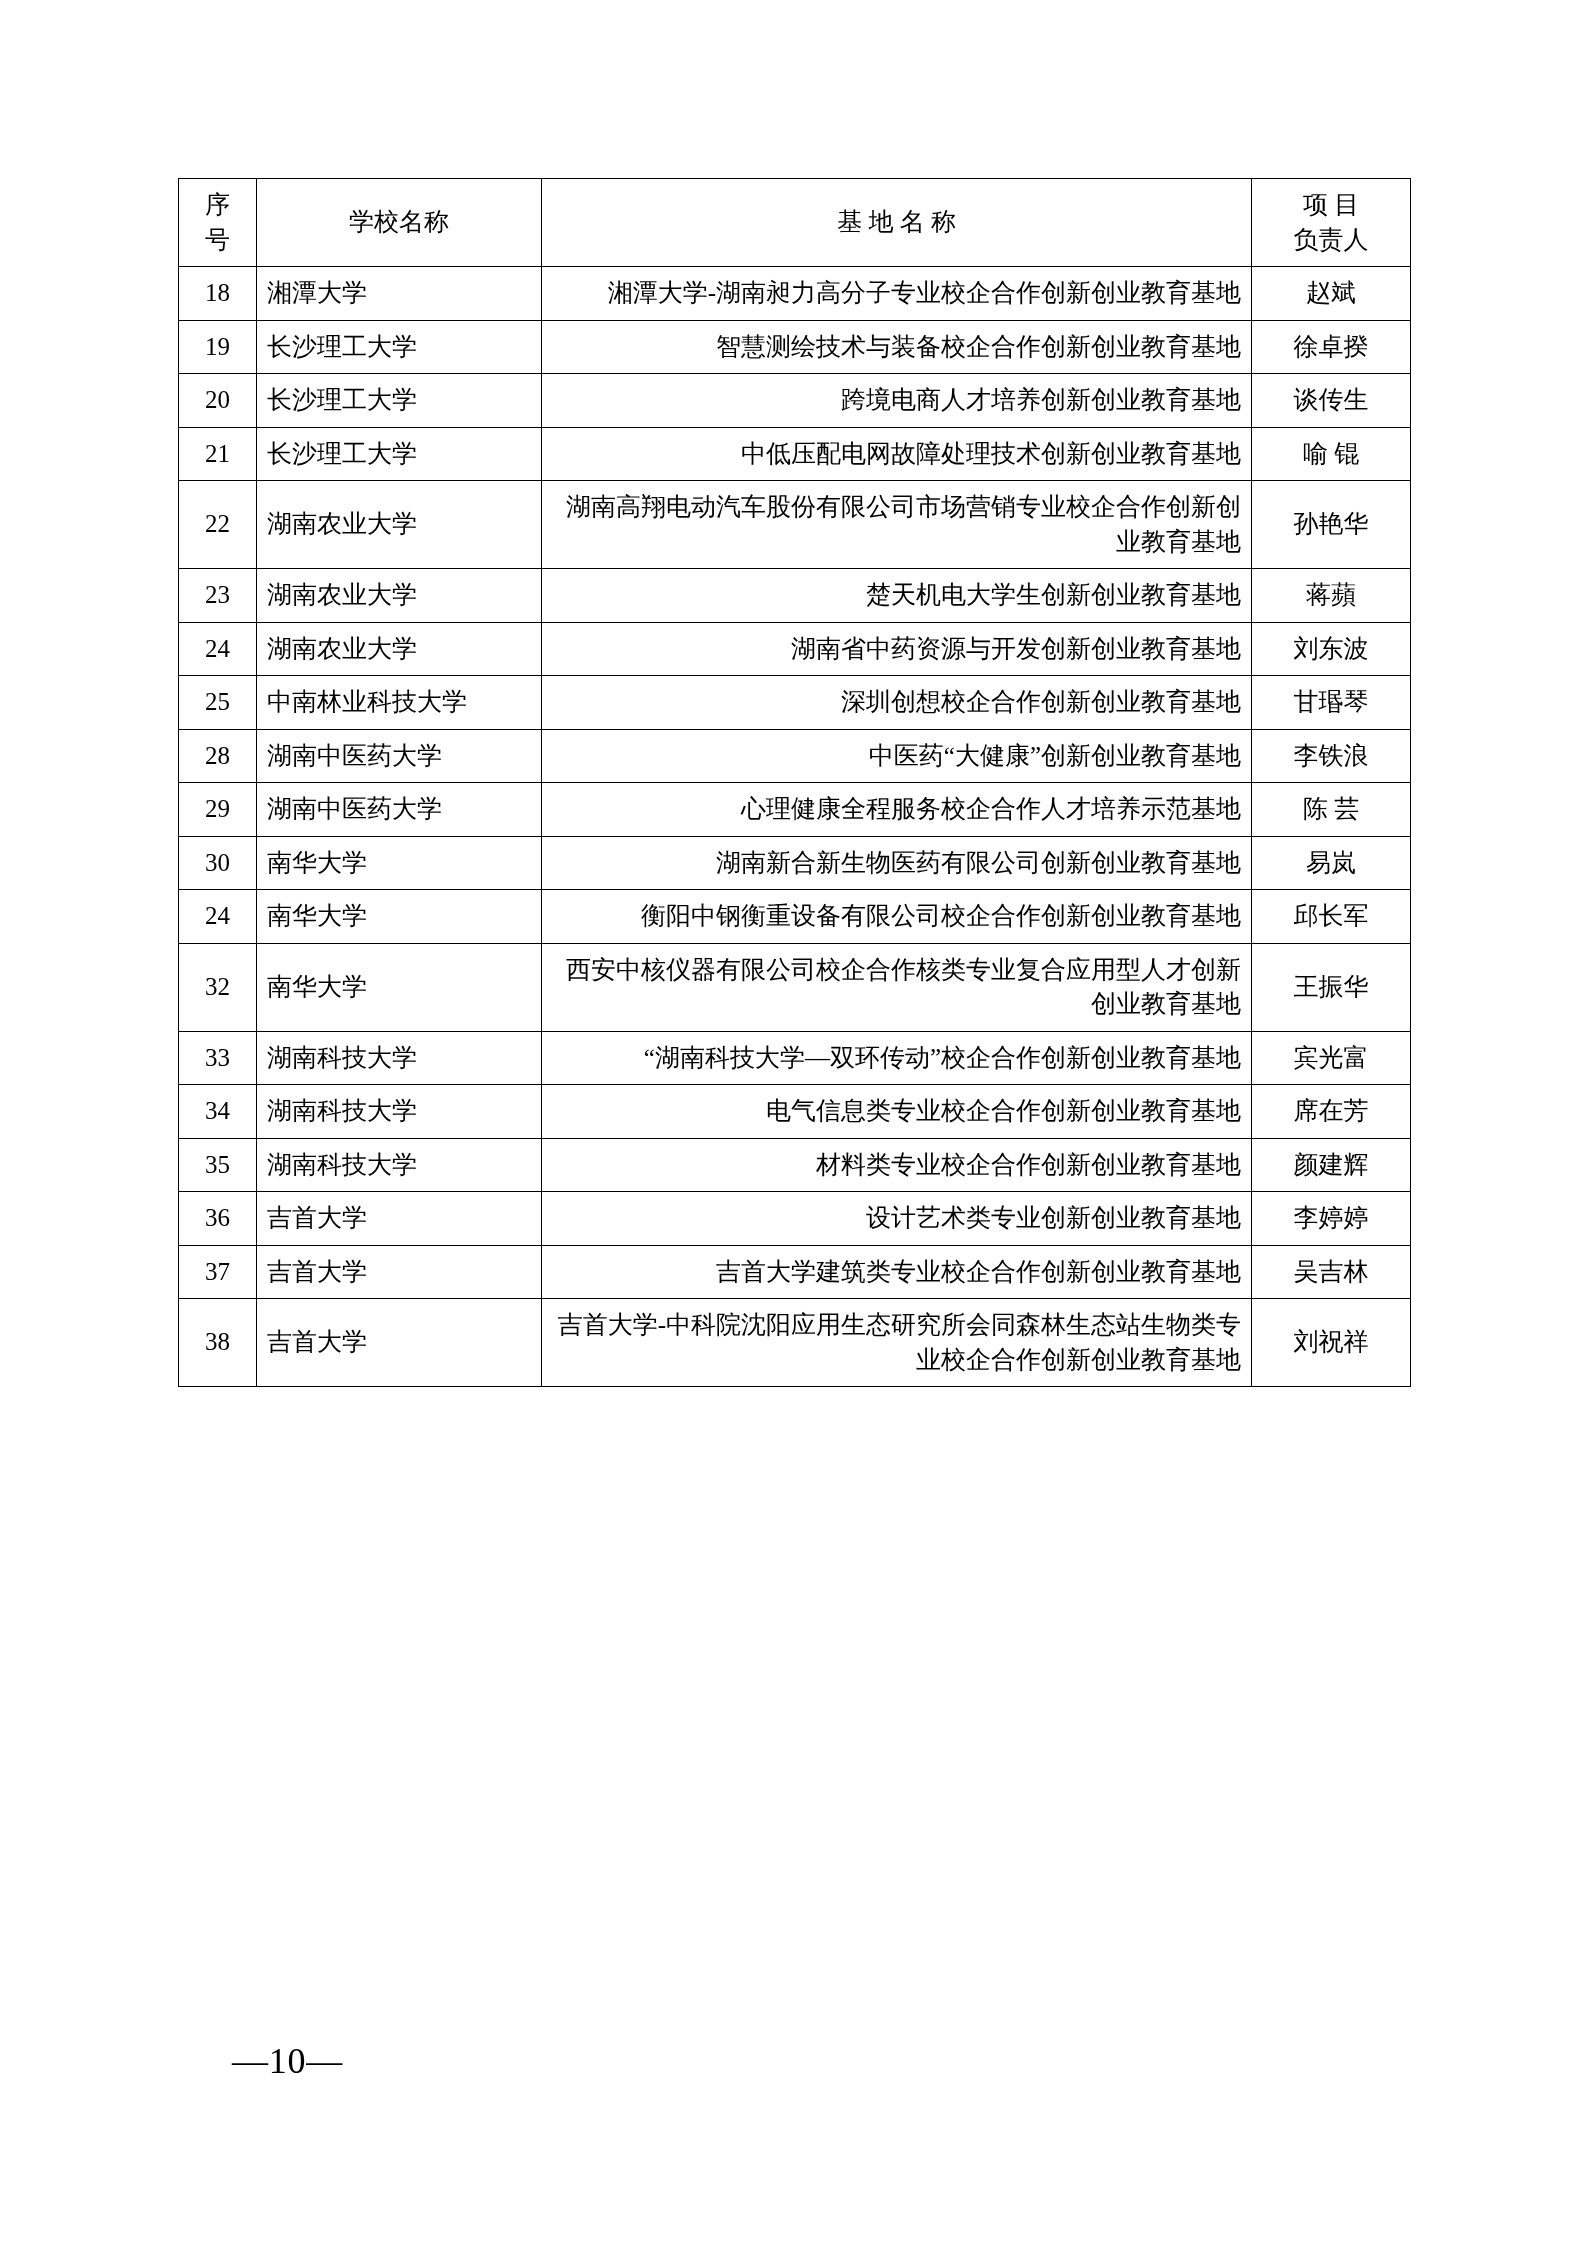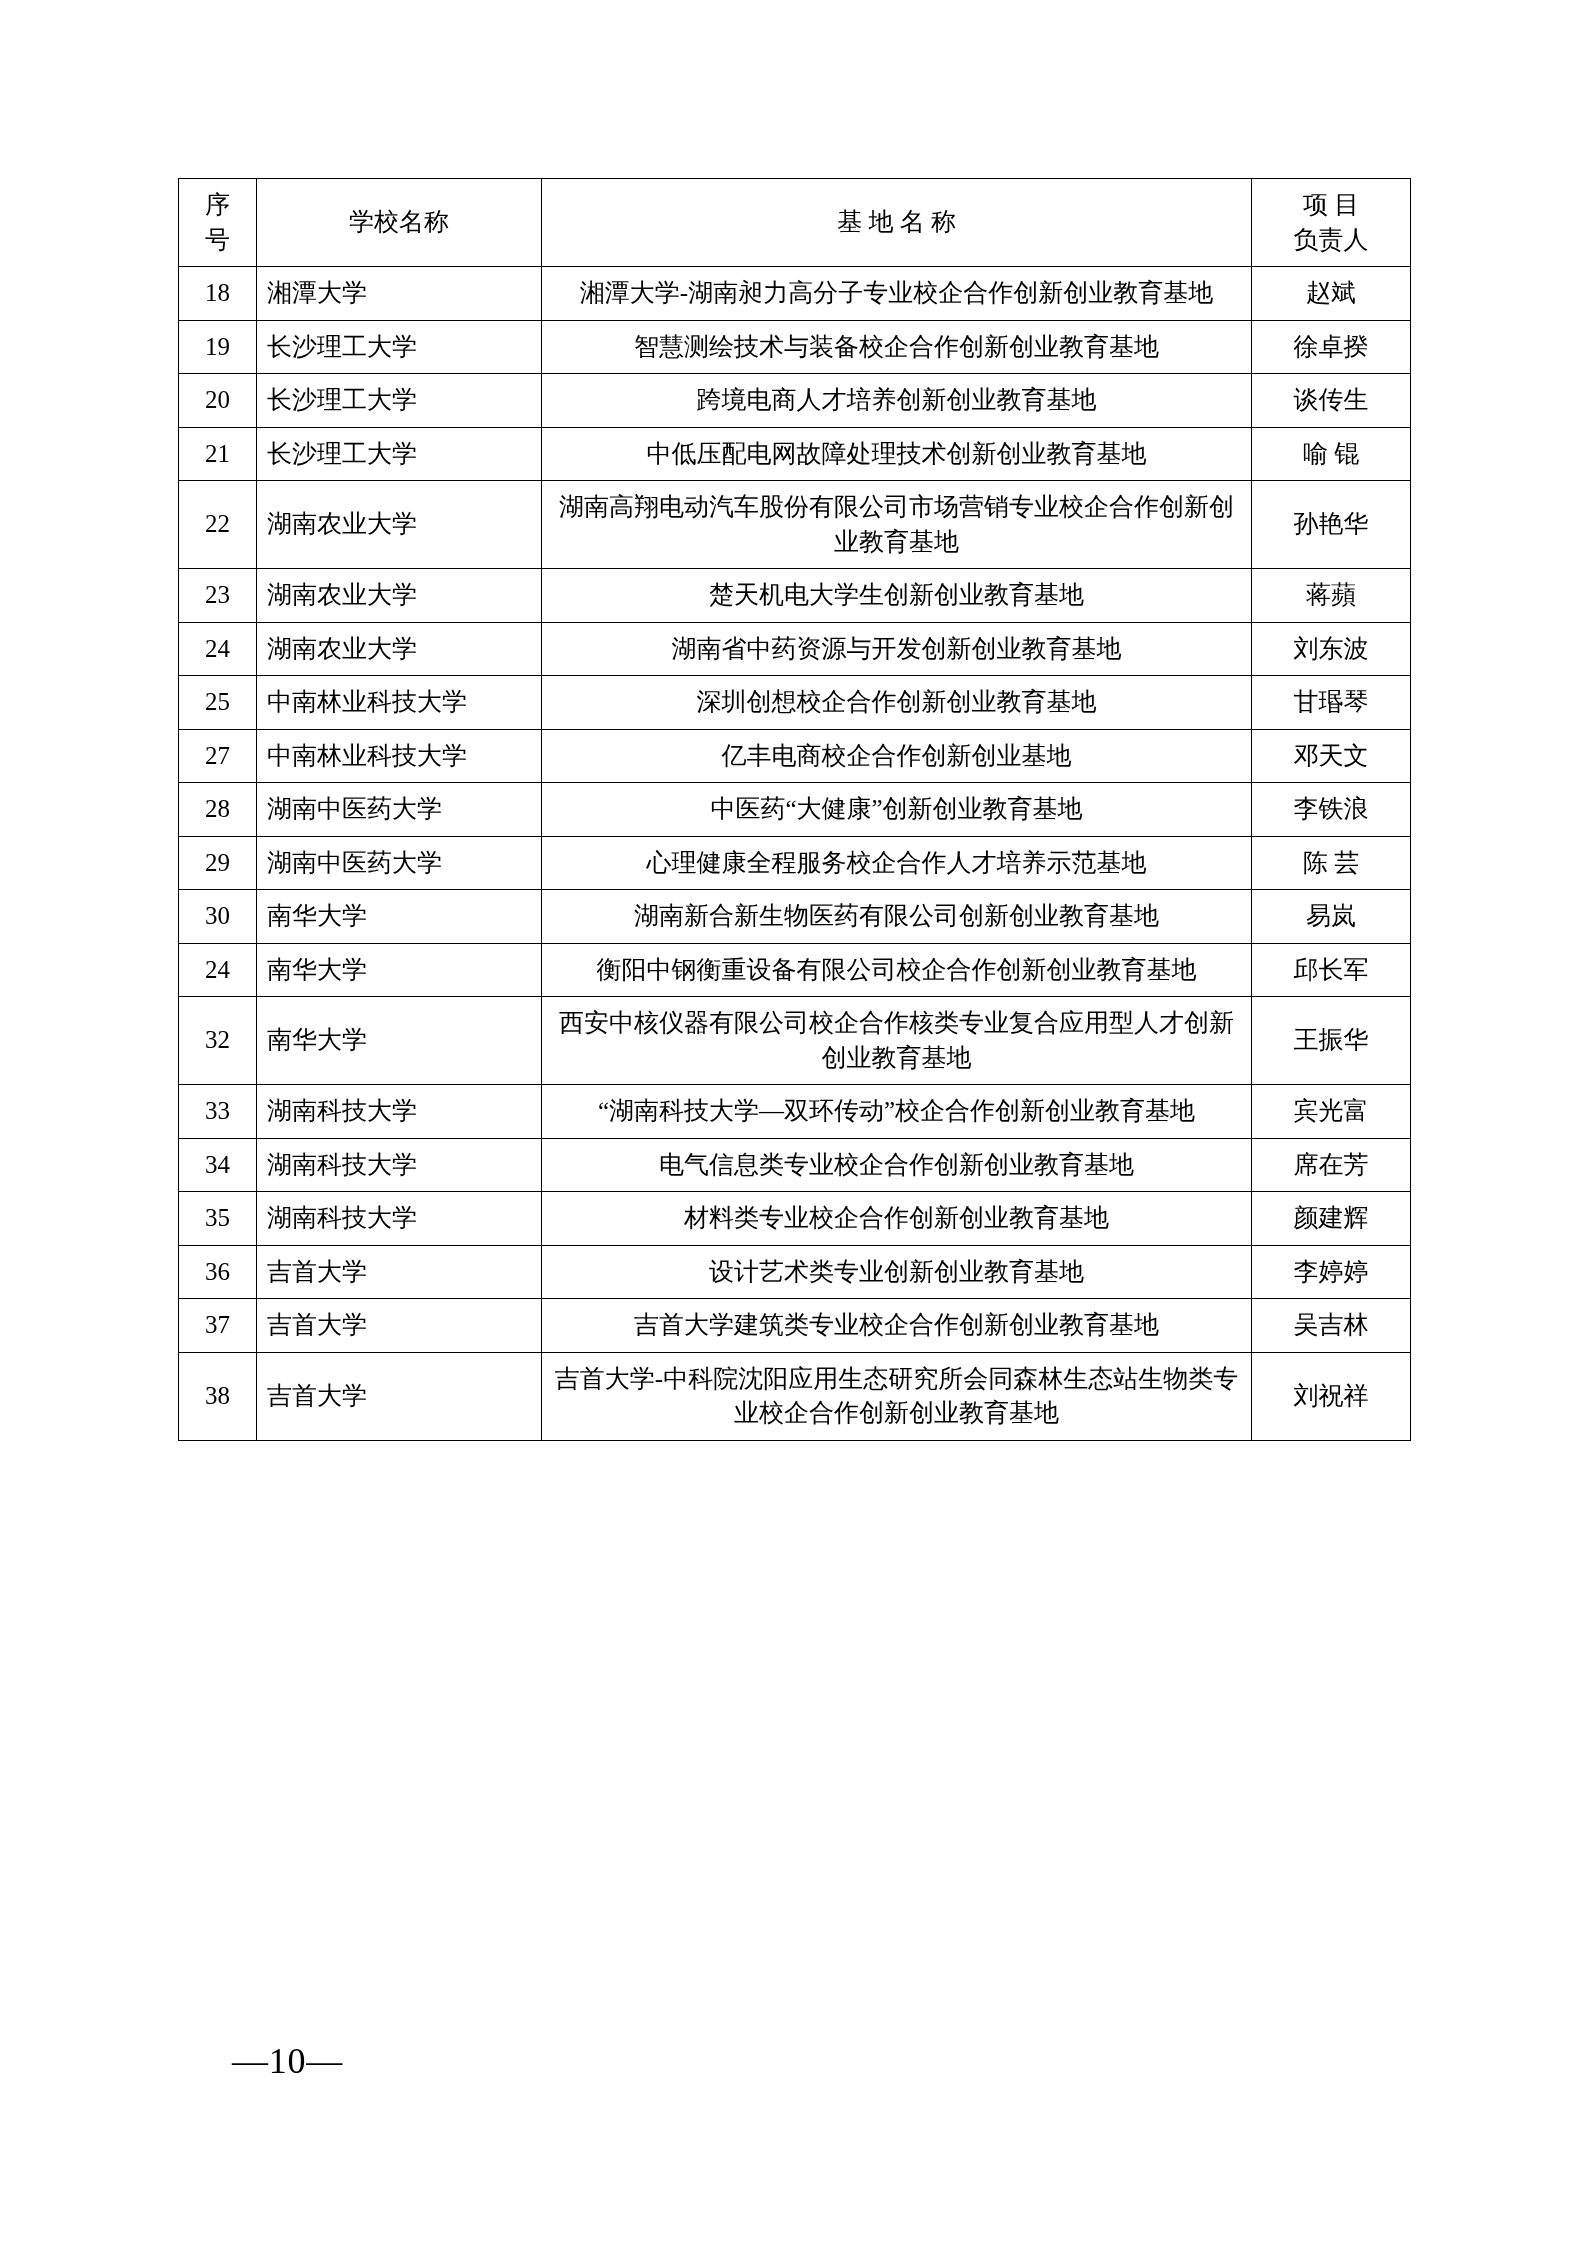--- a/index.html
+++ b/index.html
@@ -54,21 +54,21 @@
     text-align: center;
   }
   td.col-no {
     text-align: center;
   }
   td.col-school {
     text-align: left;
     padding-left: 20px;
   }
   td.col-base {
-    text-align: center;
+    text-align: right;
     padding-left: 14px;
   }
   td.col-leader {
     text-align: center;
   }
   .page-number {
     position: absolute;
     left: 232px;
     top: 2040px;
     font-size: 36px;
@@ -146,26 +146,20 @@
             <td class="col-base">湖南省中药资源与开发创新创业教育基地</td>
             <td class="col-leader">刘东波</td>
           </tr>
           <tr>
             <td class="col-no">25</td>
             <td class="col-school">中南林业科技大学</td>
             <td class="col-base">深圳创想校企合作创新创业教育基地</td>
             <td class="col-leader">甘瑉琴</td>
           </tr>
           <tr>
-            <td class="col-no">27</td>
-            <td class="col-school">中南林业科技大学</td>
-            <td class="col-base">亿丰电商校企合作创新创业基地</td>
-            <td class="col-leader">邓天文</td>
-          </tr>
-          <tr>
             <td class="col-no">28</td>
             <td class="col-school">湖南中医药大学</td>
             <td class="col-base">中医药“大健康”创新创业教育基地</td>
             <td class="col-leader">李铁浪</td>
           </tr>
           <tr>
             <td class="col-no">29</td>
             <td class="col-school">湖南中医药大学</td>
             <td class="col-base">心理健康全程服务校企合作人才培养示范基地</td>
             <td class="col-leader">陈 芸</td>

